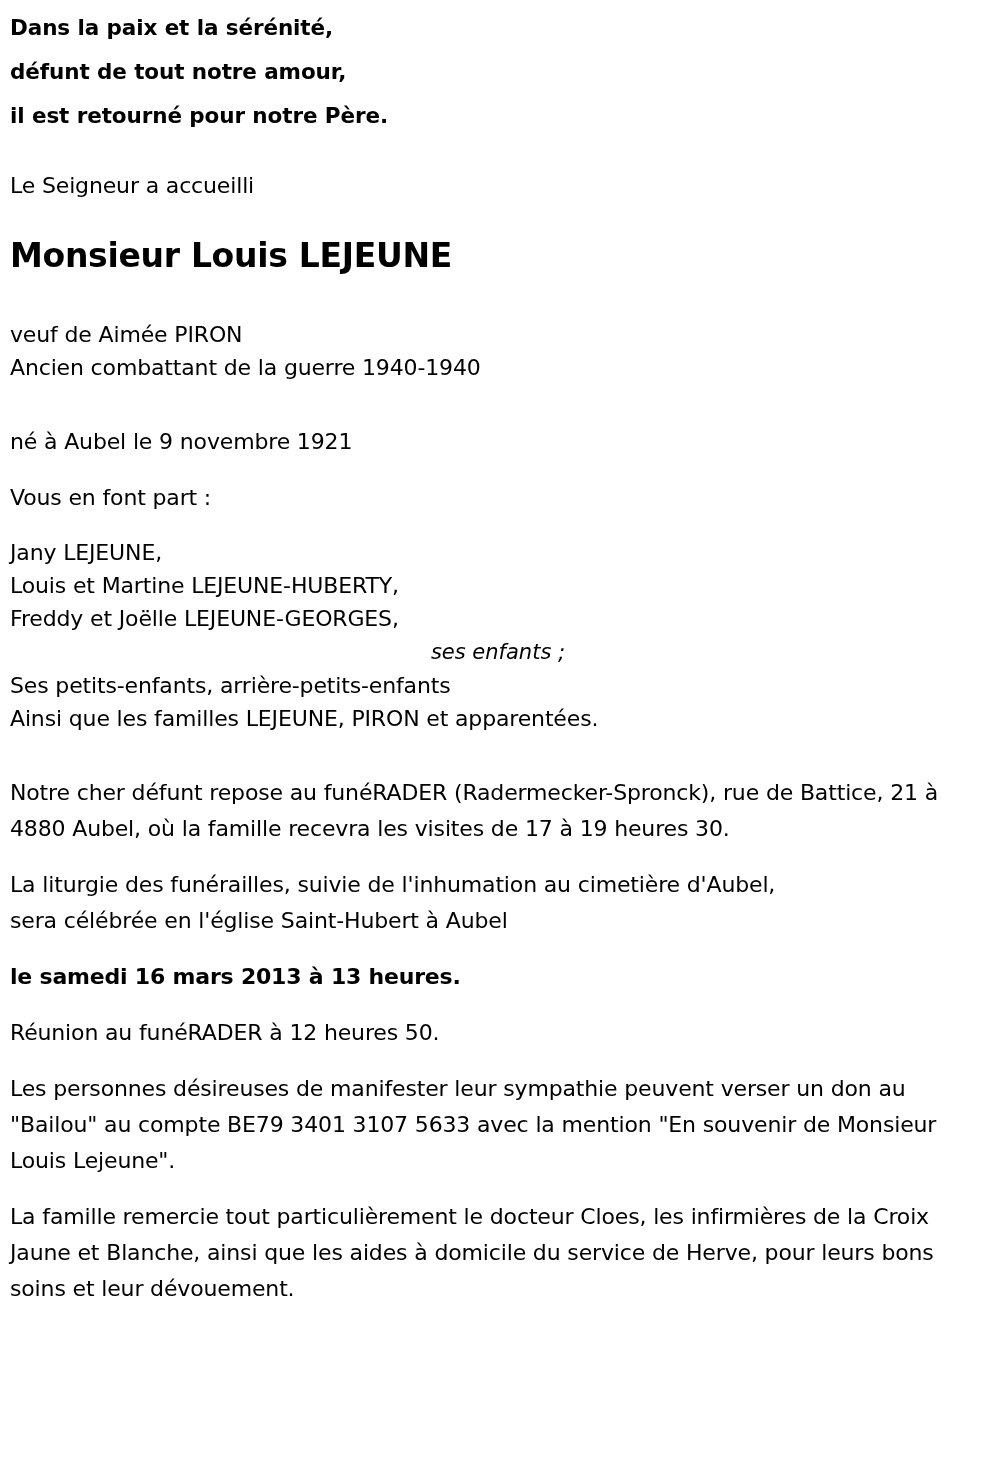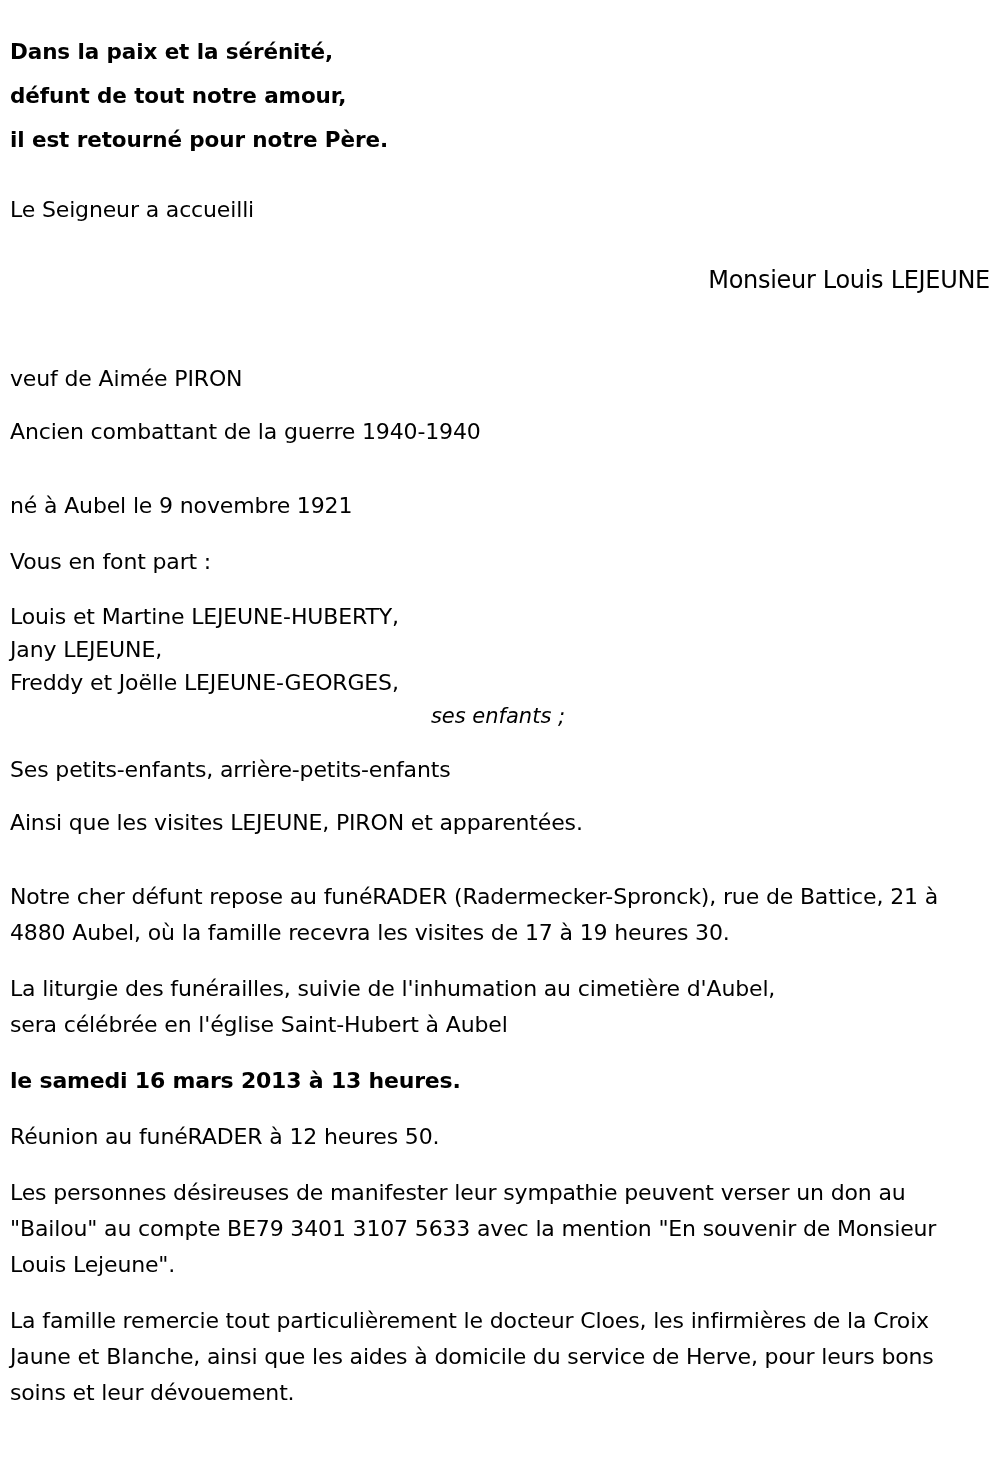--- a/index.html
+++ b/index.html
@@ -13,52 +13,51 @@
     height: 1467px;
     font-family: "DejaVu Sans", "Liberation Sans", sans-serif;
     color: #000000;
     -webkit-font-smoothing: antialiased;
   }
   .page {
     position: relative;
     width: 1000px;
     height: 1467px;
     box-sizing: border-box;
-    padding: 30px 10px 0 10px;
+    padding: 6px 10px 0 10px;
     overflow: hidden;
   }
 
   
   .verse {
     font-weight: bold;
     font-size: 21.5px;
     line-height: 44px;
     letter-spacing: -0.1px;
   }
   .verse-line { white-space: nowrap; }
 
   
   .para {
     font-size: 22px;
     line-height: 36px;
     letter-spacing: -0.15px;
   }
-  .tight { line-height: 33px; margin-top: 20px; }
+  .tight { line-height: 33px; }
 
   .gap-sm { height: 20px; }
   .gap-md { height: 30px; }
   .gap-lg { height: 40px; }
 
   
   .name-heading {
-    font-weight: normal;
-    font-size: 24px;
+    font-weight: bold;
+    font-size: 33px;
     line-height: 44px;
     letter-spacing: -0.3px;
-    text-align: right;
   }
 
   
   .children-list .para { line-height: 33px; }
   .ses-enfants {
     font-style: italic;
     font-size: 21px;
     text-align: center;
     line-height: 34px;
     padding-right: 4px;
@@ -99,29 +98,29 @@
 
   <div class="para">né à Aubel le 9 novembre 1921</div>
 
   <div class="gap-sm"></div>
 
   <div class="para">Vous en font part :</div>
 
   <div class="gap-sm"></div>
 
   <div class="children-list">
+    <div class="para">Jany LEJEUNE,</div>
     <div class="para">Louis et Martine LEJEUNE-HUBERTY,</div>
-    <div class="para">Jany LEJEUNE,</div>
     <div class="para">Freddy et Joëlle LEJEUNE-GEORGES,</div>
   </div>
 
   <div class="ses-enfants">ses enfants ;</div>
 
   <div class="para tight">Ses petits-enfants, arrière-petits-enfants</div>
-  <div class="para tight">Ainsi que les visites LEJEUNE, PIRON et apparentées.</div>
+  <div class="para tight">Ainsi que les familles LEJEUNE, PIRON et apparentées.</div>
 
   <div class="gap-lg"></div>
 
   <div class="para">Notre cher défunt repose au funéRADER (Radermecker-Spronck), rue de Battice, 21 à 4880 Aubel, où la famille recevra les visites de 17 à 19 heures 30.</div>
 
   <div class="gap-sm"></div>
 
   <div class="para">La liturgie des funérailles, suivie de l'inhumation au cimetière d'Aubel,</div>
   <div class="para">sera célébrée en l'église Saint-Hubert à Aubel</div>
 

